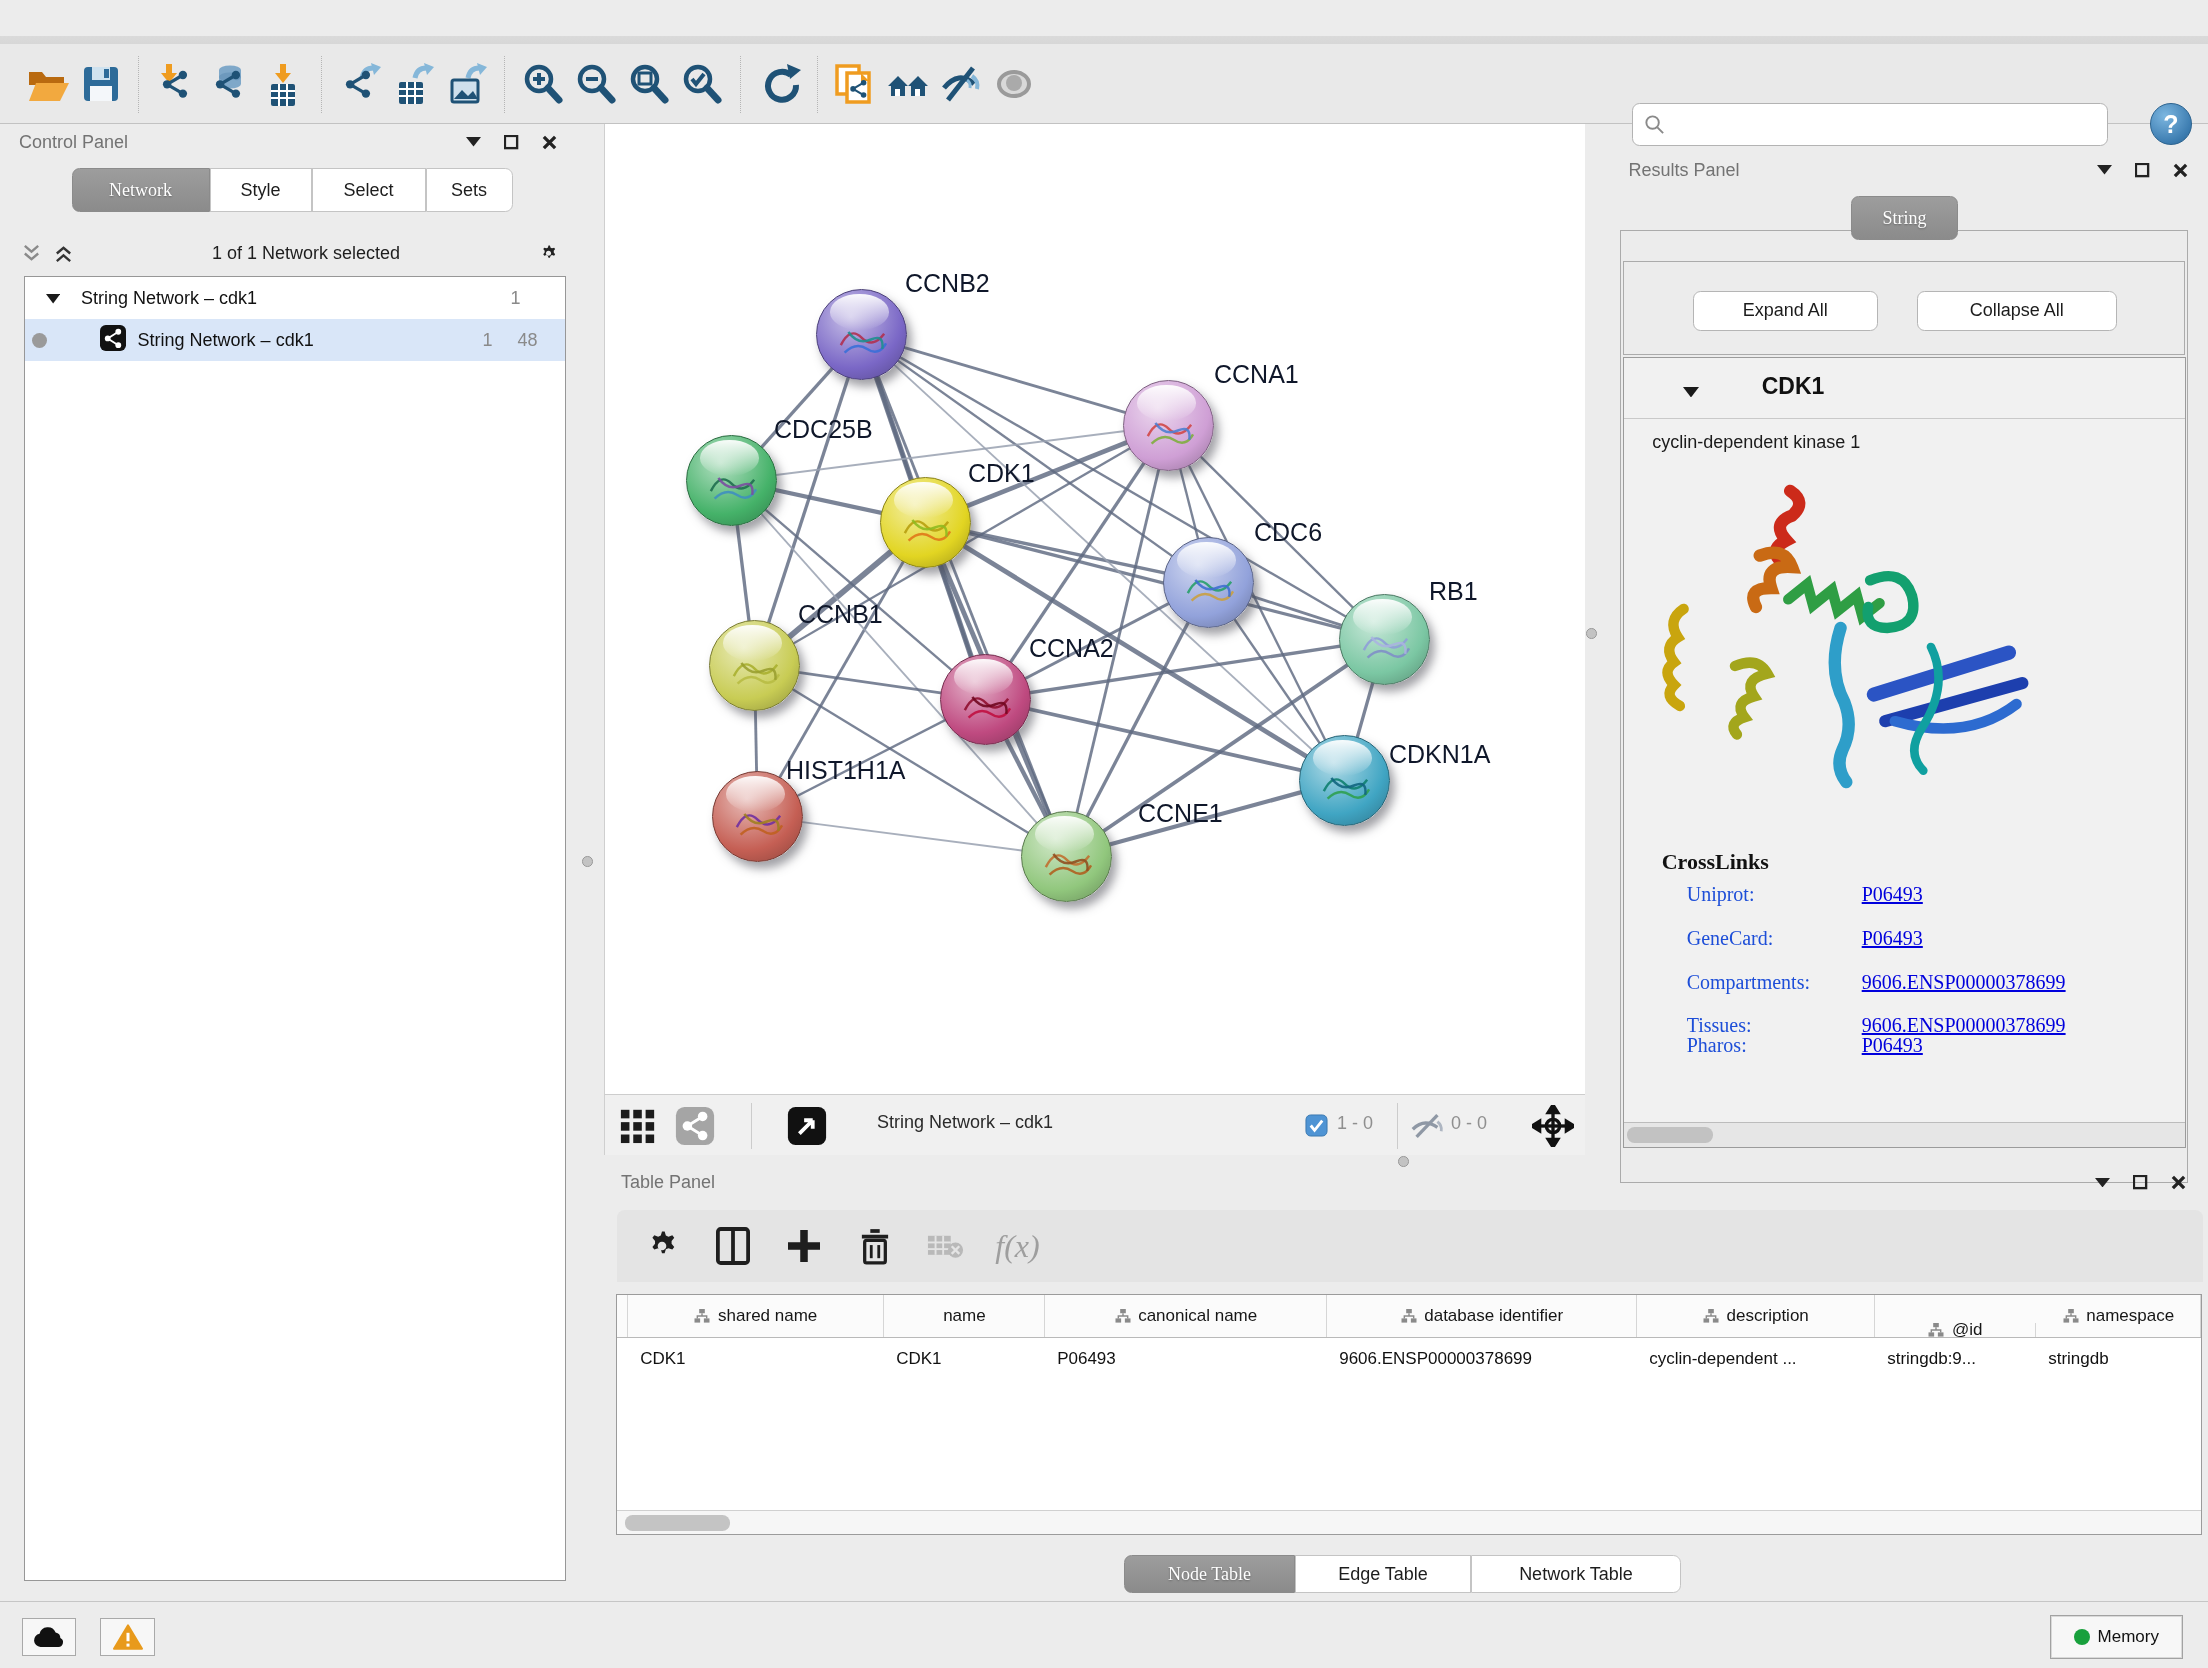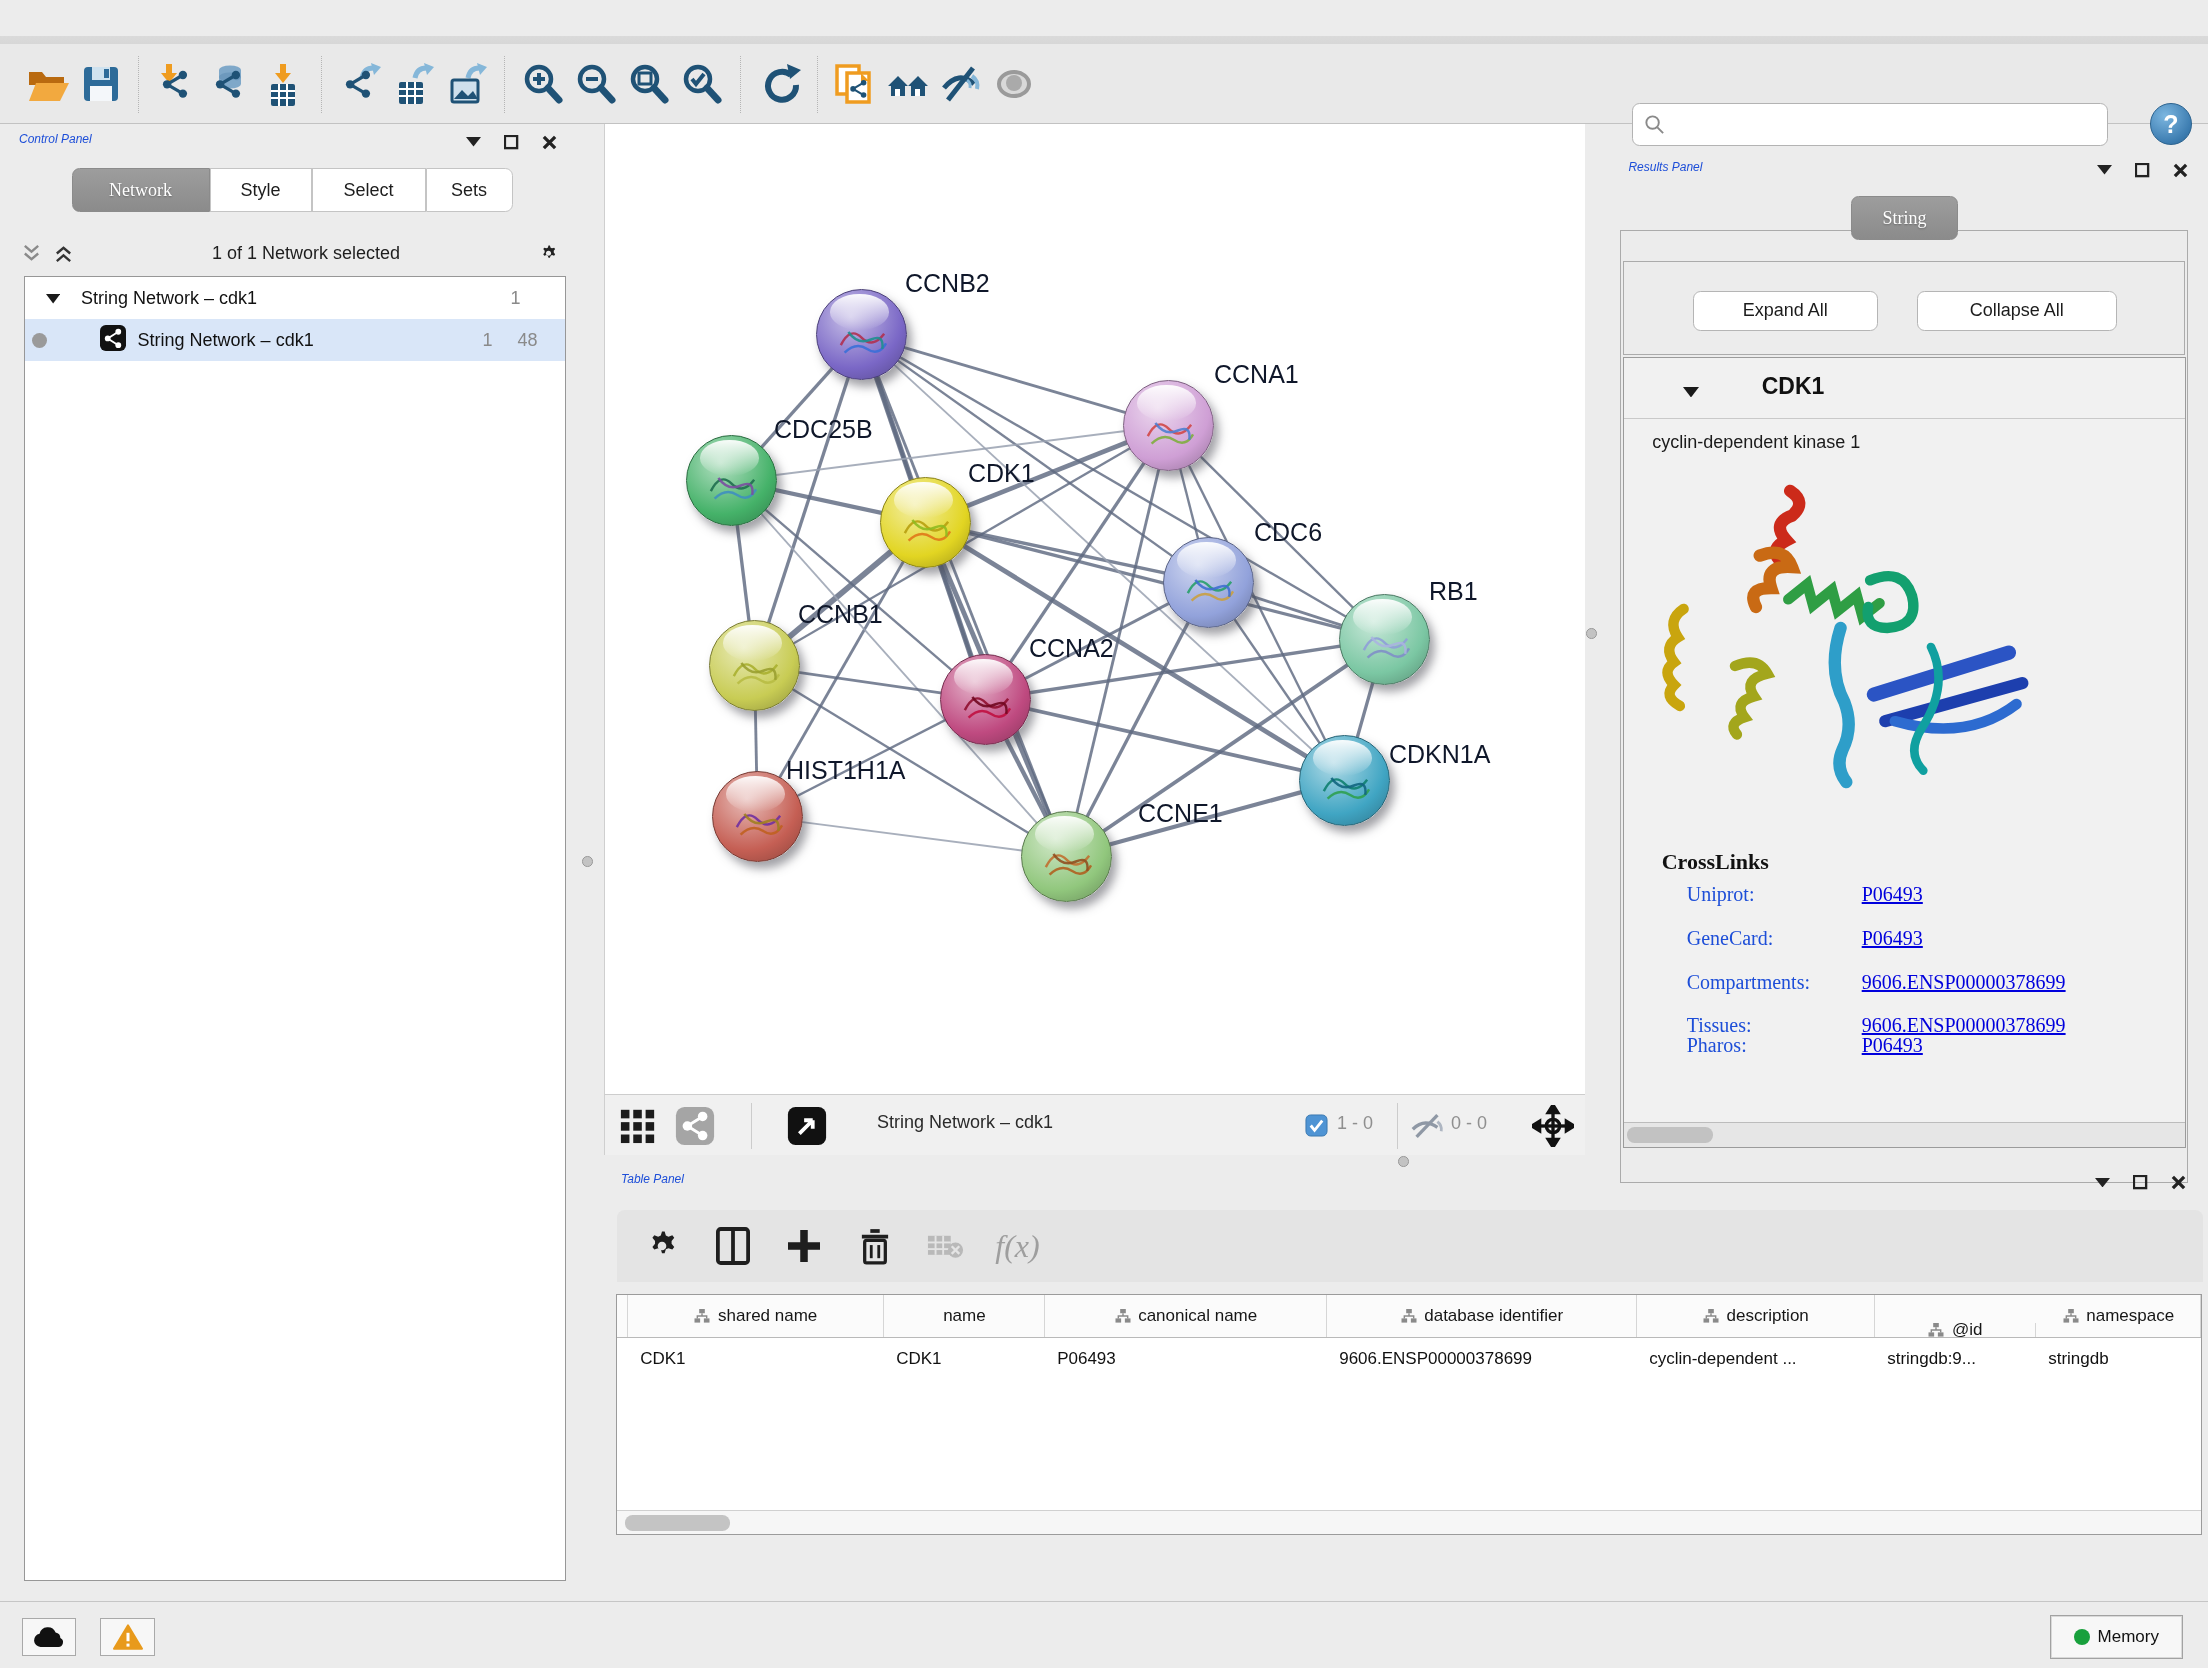--- a/index.html
+++ b/index.html
@@ -26,21 +26,21 @@
   .searchwrap { position:absolute; left:1632px; top:59px; width:476px; height:43px; background:#fff;
                 border:1px solid #b3b3b3; border-radius:7.6px; display:flex; align-items:center; padding:0 9.5px; }
   .searchwrap input { border:none; outline:none; flex:1; font-size:17px; margin-left:7.6px;
                       font-family:"Liberation Sans",sans-serif; background:transparent; }
   .help-btn { position:absolute; left:2150px; top:59px; width:42px; height:42px; border-radius:50%;
               background:radial-gradient(circle at 35% 30%, #7cb6e0, #3c7cb0 70%, #2a628f);
               border:1px solid #2a628f; color:#fff; font-size:25px; font-weight:bold;
               display:flex; align-items:center; justify-content:center; }
 
   
-  .panel-title { font-size:12px; color:#1d4ed8;font-style:italic; }
+  .panel-title { font-size:18px; color:#737373; }
   .win-ctrls { position:absolute; display:flex; gap:17px; align-items:center; }
   .wc { width:21px; height:21px; display:flex; align-items:center; justify-content:center; }
 
   .seg-tab { height:44px; display:flex; align-items:center; justify-content:center; font-size:18px;
              background:#fff; border:1px solid #c4c4c4; color:#1d1d1d; }
   .seg-tab.active { background:linear-gradient(#9d9d9d,#8b8b8b); color:#fff; border-color:#8b8b8b;
                     text-shadow:0 1px 1.9px rgba(0,0,0,.3);font-family:Liberation Serif, serif; }
 
   
   .control-panel { position:absolute; left:7.6px; top:124px; width:582px; height:1477px; }
@@ -814,20 +814,25 @@
           <div class="td" style="width: 282px; flex: 0 0 auto;">P06493</div>
           <div class="td" style="width: 310px; flex: 0 0 auto;">9606.ENSP00000378699</div>
           <div class="td" style="width: 238px; flex: 0 0 auto;">cyclin-dependent ...</div>
           <div class="td" style="width: 161px; flex: 0 0 auto;">stringdb:9...</div>
           <div class="td" style="width: 165px; flex: 0 0 auto;">stringdb</div>
         </div>
       <div class="tbl-scroll">
         <span class="tbl-thumb"></span>
       </div>
     </div>
+    <div class="tp-tabs" id="tblTabs">
+        <div class="seg-tab active" style="width: 171px;">Node Table</div>
+        <div class="seg-tab" style="width: 176px;">Edge Table</div>
+        <div class="seg-tab" style="width: 210px;">Network Table</div>
+      </div>
   </div>
 
   <div class="statusbar">
     <button class="sb-btn" style="left:22px; width:54px">
       <svg width="34" height="23" viewBox="0 0 36 24">
         <path fill="#111" d="M9,22 a7,7 0 0 1 -1,-13.9 a9,9 0 0 1 17,-1.5 a6,6 0 0 1 5,5.9 a5,5 0 0 1 -2,9.5z"></path>
         </svg>
     </button>
     <button class="sb-btn" style="left:100px; width:55px">
       <svg width="30" height="27" viewBox="0 0 32 28">

